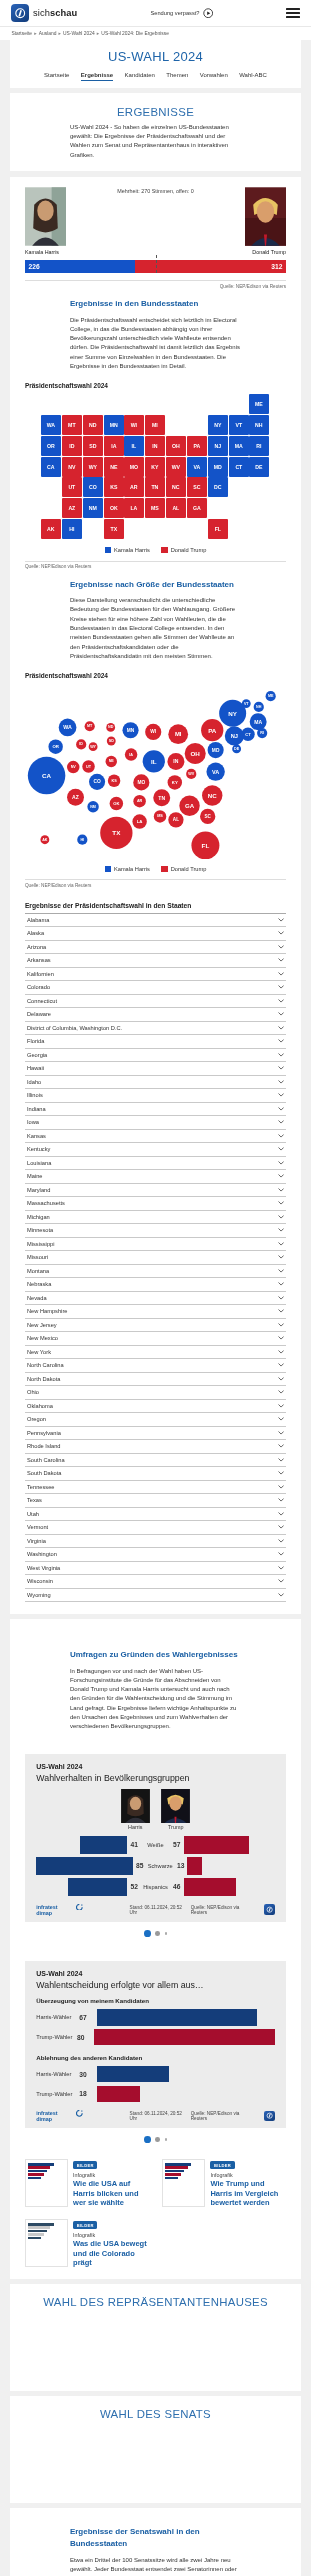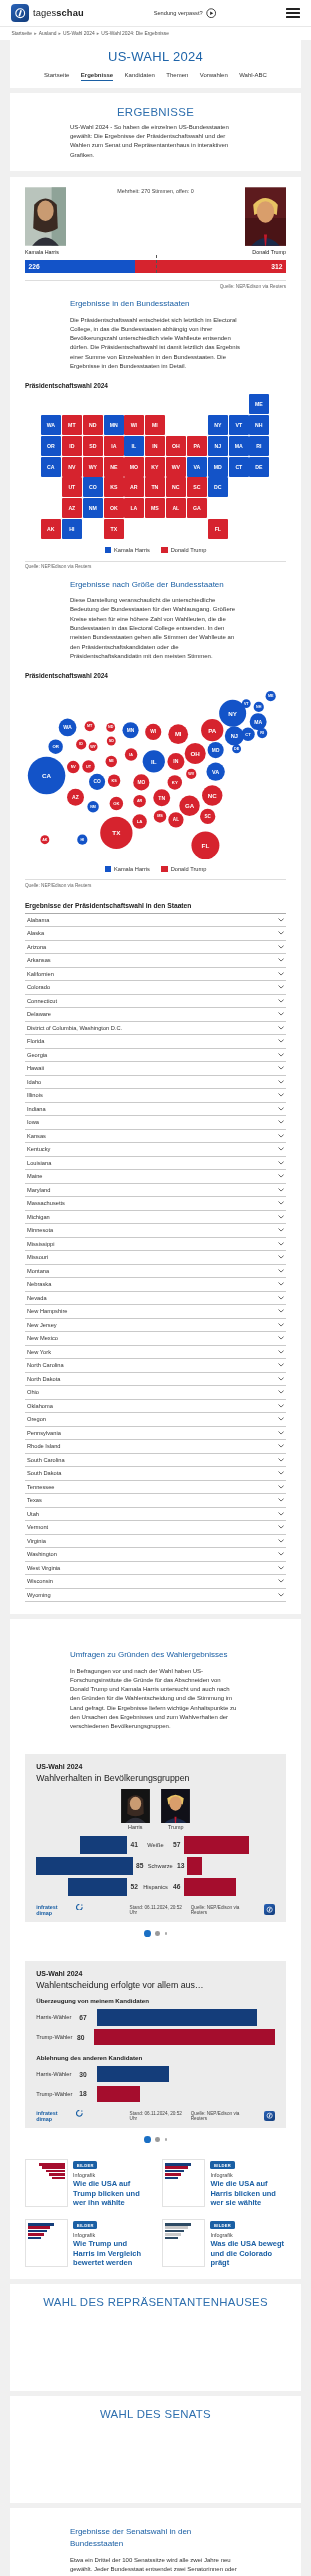--- a/index.html
+++ b/index.html
@@ -23,21 +23,21 @@
   .card { background:#fff; margin:0 10.4px 5.2px; padding:8.3px 14.5px 11.4px; }
   .card.first { margin-top:0; }
   .band-title { text-align:center; color:#2e6fae; font-size:11.4px; letter-spacing:0.3px; font-weight:400; padding:4.1px 0 5.2px; }
   .band-title.big { font-size:13px; color:#1e64a9; }
 
   .tabs { display:flex; justify-content:center; gap:11.4px; padding:2.1px 0 1px; font-size:6px; color:#333; }
   .tab { padding-bottom:2.1px; cursor:pointer; }
   .tab.active { font-weight:bold; border-bottom:1.3px solid #1a5fa4; }
 
   .lead-col { margin-left:45px; width:171px; font-size:6px; line-height:1.55; color:#333; }
-  h3.sub { color:#1a5fa4; font-size:8px; font-weight:400; margin:9.3px 0 5.2px; }
+  h3.sub { color:#1a5fa4; font-size:8px; font-weight:700; margin:9.3px 0 5.2px; }
 
   
   .cand-row { display:flex; margin-top:2.1px; }
   .cand { width:41px; }
   .cand-photo { width:41px; height:59px; display:block; }
   .cand-name { font-size:5.4px; margin-top:2.6px; color:#222; }
   .cand.right { margin-left:auto; text-align:right; }
   .majority { flex:1; text-align:center; font-size:5.4px; color:#444; padding-top:1px; }
   .topbar-wrap { position:relative; margin-top:5.2px; }
   .topbar { display:flex; height:13px; }
@@ -114,21 +114,21 @@
 <div class="page" data-interactable="false">
 
   <header class="site-header" data-interactable="false">
     <div class="logo-wrap" data-interactable="true">
       <span class="logo-sq" data-interactable="false">
         <svg width="12.4" height="12.4" viewBox="0 0 24 24">
             <circle cx="12" cy="12" r="8.5" fill="none" stroke="#fff" stroke-width="2.2"></circle>
             <rect x="10.4" y="6" width="3.2" height="12" fill="#fff" transform="rotate(18 12 12)"></rect>
           </svg>
       </span>
-      <span class="brand" data-interactable="false"><span>tages</span><b>schau</b></span>
+      <span class="brand" data-interactable="false"><span>sich</span><b>schau</b></span>
     </div>
     <div class="missed" data-interactable="true">
       <span>Sendung verpasst?</span>
       <svg width="10.4" height="10.4" viewBox="0 0 20 20">
           <circle cx="10" cy="10" r="8.5" fill="none" stroke="#222" stroke-width="1.6"></circle>
           <path d="M8 6.5 L14 10 L8 13.5 Z" fill="#222"></path>
         </svg>
     </div>
     <div class="burger" data-interactable="true">
         <span></span>
@@ -822,46 +822,36 @@
     </div>
     <div class="dots" data-interactable="false">
         <i class="d0" data-interactable="true"></i>
         <i class="d1" data-interactable="true"></i>
         <i class="d2" data-interactable="true"></i>
       </div>
 
     <div class="teasers" id="teasers">
         <div class="teaser" data-interactable="true">
           <div class="thumb" data-interactable="false">
-            <div class="tb" data-interactable="false" style="width: 70%; background: rgb(165, 13, 45); margin-left: auto;"></div>
-            <div class="tb" data-interactable="false" style="width: 61%; background: rgb(165, 13, 45); margin-left: auto;"></div>
-            <div class="tb" data-interactable="false" style="width: 52%; background: rgb(165, 13, 45); margin-left: auto;"></div>
-            <div class="tb" data-interactable="false" style="width: 43%; background: rgb(165, 13, 45); margin-left: auto;"></div>
-            <div class="tb" data-interactable="false" style="width: 34%; background: rgb(165, 13, 45); margin-left: auto;"></div>
-          </div>
-          <div data-interactable="false"><span class="badge" data-interactable="false">BILDER</span><div class="kick" data-interactable="false">Infografik</div><div class="t-title" data-interactable="true">Wie die USA auf Trump blicken und wer ihn wählte</div></div>
+            <div class="tb" data-interactable="false" style="width: 70%; background: rgb(20, 61, 122); margin-left: 0px;"></div>
+            <div class="tb" data-interactable="false" style="width: 61%; background: rgb(165, 13, 45); margin-left: 0px;"></div>
+            <div class="tb" data-interactable="false" style="width: 52%; background: rgb(20, 61, 122); margin-left: 0px;"></div>
+            <div class="tb" data-interactable="false" style="width: 43%; background: rgb(165, 13, 45); margin-left: 0px;"></div>
+            <div class="tb" data-interactable="false" style="width: 34%; background: rgb(20, 61, 122); margin-left: 0px;"></div>
+          </div>
+          <div data-interactable="false"><span class="badge" data-interactable="false">BILDER</span><div class="kick" data-interactable="false">Infografik</div><div class="t-title" data-interactable="true">Wie die USA auf Harris blicken und wer sie wählte</div></div>
         </div>
         <div class="teaser" data-interactable="true">
           <div class="thumb" data-interactable="false">
             <div class="tb" data-interactable="false" style="width: 70%; background: rgb(20, 61, 122); margin-left: 0px;"></div>
             <div class="tb" data-interactable="false" style="width: 61%; background: rgb(165, 13, 45); margin-left: 0px;"></div>
             <div class="tb" data-interactable="false" style="width: 52%; background: rgb(20, 61, 122); margin-left: 0px;"></div>
             <div class="tb" data-interactable="false" style="width: 43%; background: rgb(165, 13, 45); margin-left: 0px;"></div>
             <div class="tb" data-interactable="false" style="width: 34%; background: rgb(20, 61, 122); margin-left: 0px;"></div>
           </div>
-          <div data-interactable="false"><span class="badge" data-interactable="false">BILDER</span><div class="kick" data-interactable="false">Infografik</div><div class="t-title" data-interactable="true">Wie die USA auf Harris blicken und wer sie wählte</div></div>
-        </div>
-        <div class="teaser" data-interactable="true">
-          <div class="thumb" data-interactable="false">
-            <div class="tb" data-interactable="false" style="width: 70%; background: rgb(20, 61, 122); margin-left: 0px;"></div>
-            <div class="tb" data-interactable="false" style="width: 61%; background: rgb(165, 13, 45); margin-left: 0px;"></div>
-            <div class="tb" data-interactable="false" style="width: 52%; background: rgb(20, 61, 122); margin-left: 0px;"></div>
-            <div class="tb" data-interactable="false" style="width: 43%; background: rgb(165, 13, 45); margin-left: 0px;"></div>
-            <div class="tb" data-interactable="false" style="width: 34%; background: rgb(20, 61, 122); margin-left: 0px;"></div>
-          </div>
           <div data-interactable="false"><span class="badge" data-interactable="false">BILDER</span><div class="kick" data-interactable="false">Infografik</div><div class="t-title" data-interactable="true">Wie Trump und Harris im Vergleich bewertet werden</div></div>
         </div>
         <div class="teaser" data-interactable="true">
           <div class="thumb" data-interactable="false">
             <div class="tb" data-interactable="false" style="width: 70%; background: rgb(45, 74, 99); margin-left: 0px;"></div>
             <div class="tb" data-interactable="false" style="width: 61%; background: rgb(201, 201, 201); margin-left: 0px;"></div>
             <div class="tb" data-interactable="false" style="width: 52%; background: rgb(45, 74, 99); margin-left: 0px;"></div>
             <div class="tb" data-interactable="false" style="width: 43%; background: rgb(201, 201, 201); margin-left: 0px;"></div>
             <div class="tb" data-interactable="false" style="width: 34%; background: rgb(45, 74, 99); margin-left: 0px;"></div>
           </div>

